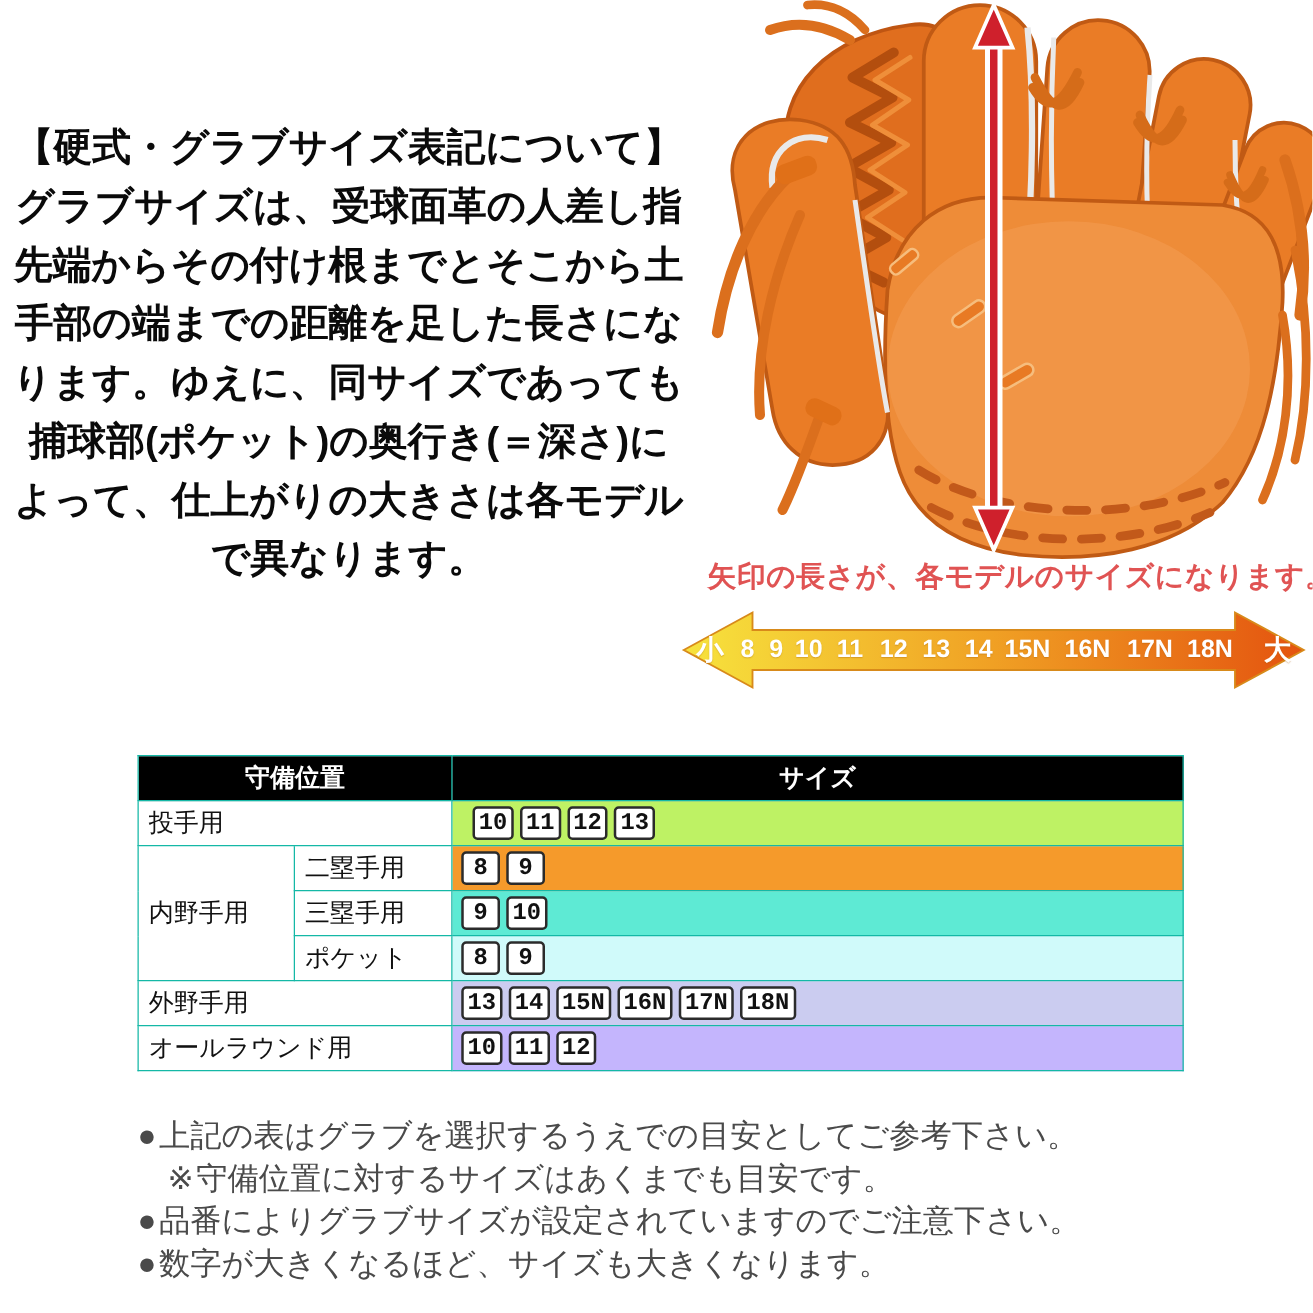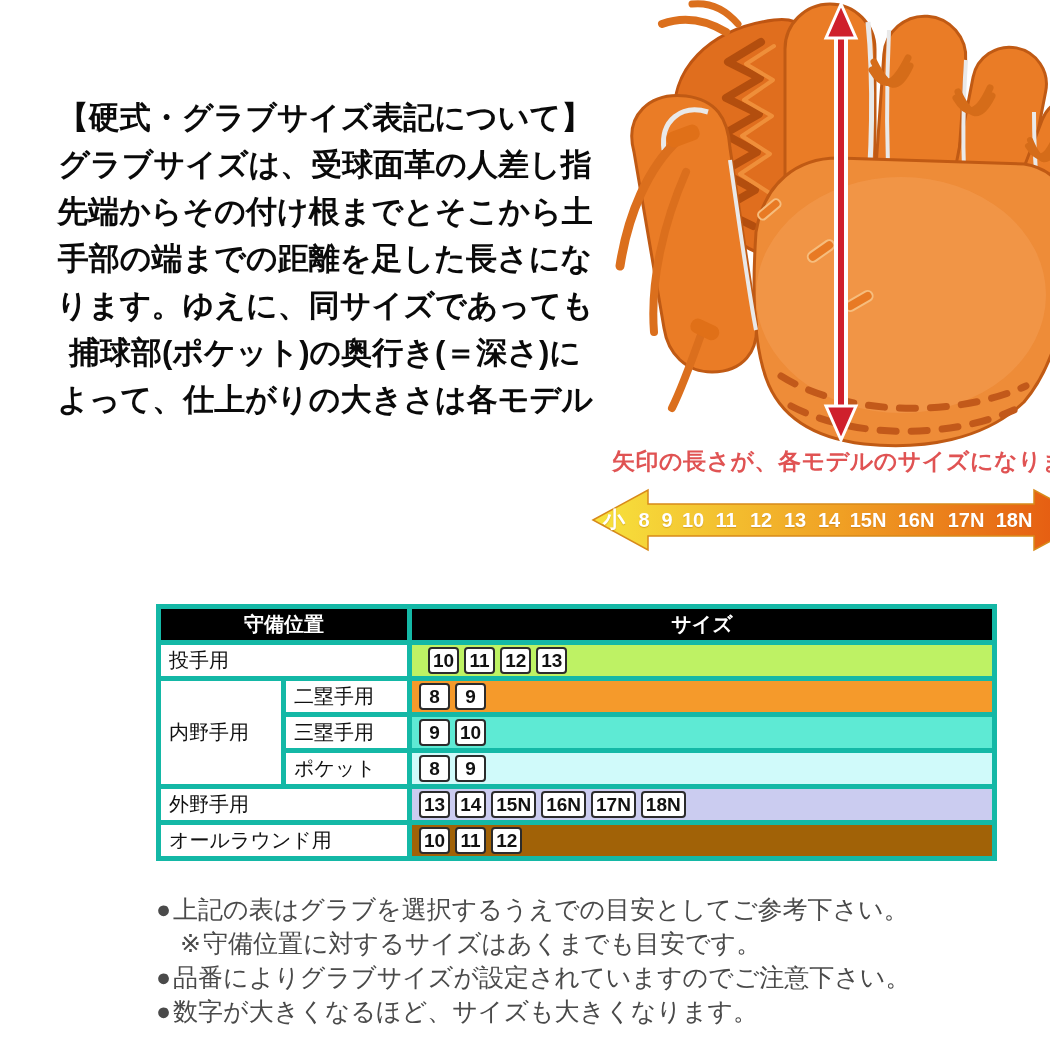--- a/index.html
+++ b/index.html
@@ -1,18 +1,18 @@
 <!DOCTYPE html>
 <html><head>
 <meta charset="utf-8">
 <style>
   html,body{margin:0;padding:0;background:#fff;}
   body{width:1050px;height:1050px;position:relative;overflow:hidden;
        font-family:"Liberation Sans","DejaVu Sans",sans-serif;}
-  .canvas{position:absolute;left:0;top:0;width:938px;height:1050px;background:#fff;margin-left:46px;}
+  .canvas{position:absolute;left:0;top:0;width:938px;height:1050px;background:#fff;}
 
   
   .intro{position:absolute;left:6px;top:94px;width:546px;text-align:center;
          font-weight:bold;font-size:31px;line-height:47px;color:#0a0a0a;white-space:nowrap;}
 
   
   .glove-wrap{position:absolute;left:560px;top:0;width:490px;height:450px;}
 
   
   .caption{position:absolute;left:566px;top:446px;width:474px;text-align:center;
@@ -23,22 +23,22 @@
   .scale svg{position:absolute;left:0;top:0;}
   .scale-labels{position:absolute;left:0;top:0;width:100%;height:100%;}
   .scale-labels span{position:absolute;top:50%;transform:translate(-50%,-50%);
            color:#fff;font-weight:bold;font-size:20px;white-space:nowrap;
            text-shadow:0 1px 1px rgba(160,90,0,.35);}
   .scale-labels span.end-label{font-size:22px;}
 
   
   .size-table{position:absolute;left:110px;top:604px;width:836px;border-collapse:collapse;
            table-layout:fixed;font-size:20px;color:#111;}
-  .size-table th,.size-table td{border:5px solid #14b8a6;height:36px;box-sizing:border-box;
-           padding:0 8px;vertical-align:middle;}
+  .size-table th,.size-table td{border:1px solid #14b8a6;height:36px;box-sizing:border-box;
+           padding:0 8px;vertical-align:middle;font-family:Liberation Mono, monospace;}
   .size-table th{background:#000;color:#fff;font-weight:bold;text-align:center;font-size:20px;}
   .size-table td.pos{background:#fff;text-align:left;}
   .size-table td.sizes{padding-left:7px;white-space:nowrap;}
   .badge{display:inline-block;min-width:21px;padding:0 3px;margin-right:5px;
          background:#fff;border:2px solid #2b2b2b;border-radius:4px;
          font-weight:bold;font-size:19px;line-height:23px;text-align:center;color:#111;}
 
   
   .notes{position:absolute;left:110px;top:898px;font-size:25px;line-height:22px;color:#4a4a4a;}
   .note-line{margin-bottom:12px;white-space:nowrap;}
@@ -51,20 +51,21 @@
 <div class="canvas">
 
   <div class="intro">
     <div>【硬式・グラブサイズ表記について】</div>
     <div>グラブサイズは、受球面革の人差し指</div>
     <div>先端からその付け根までとそこから土</div>
     <div>手部の端までの距離を足した長さにな</div>
     <div>ります。ゆえに、同サイズであっても</div>
     <div>捕球部(ポケット)の奥行き(＝深さ)に</div>
     <div>よって、仕上がりの大きさは各モデル</div>
+    <div>で異なります。</div>
   </div>
 
   <div class="glove-wrap">
     <svg width="490" height="450" viewBox="0 0 490 450">
 
       <g>
         <path d="M70,125 C60,70 105,28 168,20 C196,16 206,32 206,62 L206,232 C206,252 192,262 170,258 C118,248 80,195 70,125 Z" fill="#e06e1e" stroke="#bf5512" stroke-width="3"></path>
         <path d="M155,42 L122,62 L154,78 L120,98 L153,114 L118,134 L151,152 L116,172 L149,190 L114,210 L147,226" stroke="#b34e0e" stroke-width="8" fill="none" stroke-linecap="round" stroke-linejoin="round"></path>
         <path d="M168,46 L140,64 L167,80 L138,100 L166,116 L136,136 L164,154 L134,174 L162,192" stroke="#ef8f3a" stroke-width="4" fill="none" stroke-linecap="round" stroke-linejoin="round"></path>
       </g>
@@ -182,21 +183,21 @@
       <tr>
         <td class="pos">ポケット</td>
         <td class="sizes" style="background-color: rgb(208, 250, 250);"><span class="badge">8</span><span class="badge">9</span></td>
       </tr>
       <tr>
         <td colspan="2" class="pos">外野手用</td>
         <td class="sizes" style="background-color: rgb(203, 204, 240);"><span class="badge">13</span><span class="badge">14</span><span class="badge">15N</span><span class="badge">16N</span><span class="badge">17N</span><span class="badge">18N</span></td>
       </tr>
       <tr>
         <td colspan="2" class="pos">オールラウンド用</td>
-        <td class="sizes" style="background-color: #a16207;"><span class="badge">10</span><span class="badge">11</span><span class="badge">12</span></td>
+        <td class="sizes" style="background-color: #c4b5fd;"><span class="badge">10</span><span class="badge">11</span><span class="badge">12</span></td>
       </tr>
     </tbody>
   </table>
 
   <div class="notes" style="color: rgb(74, 74, 74);">
     <div class="note-line">
       <span class="marker">●</span><span>上記の表はグラブを選択するうえでの目安としてご参考下さい。</span>
     </div>
     <div class="note-line indent">
       <span class="marker">※</span><span>守備位置に対するサイズはあくまでも目安です。</span>

